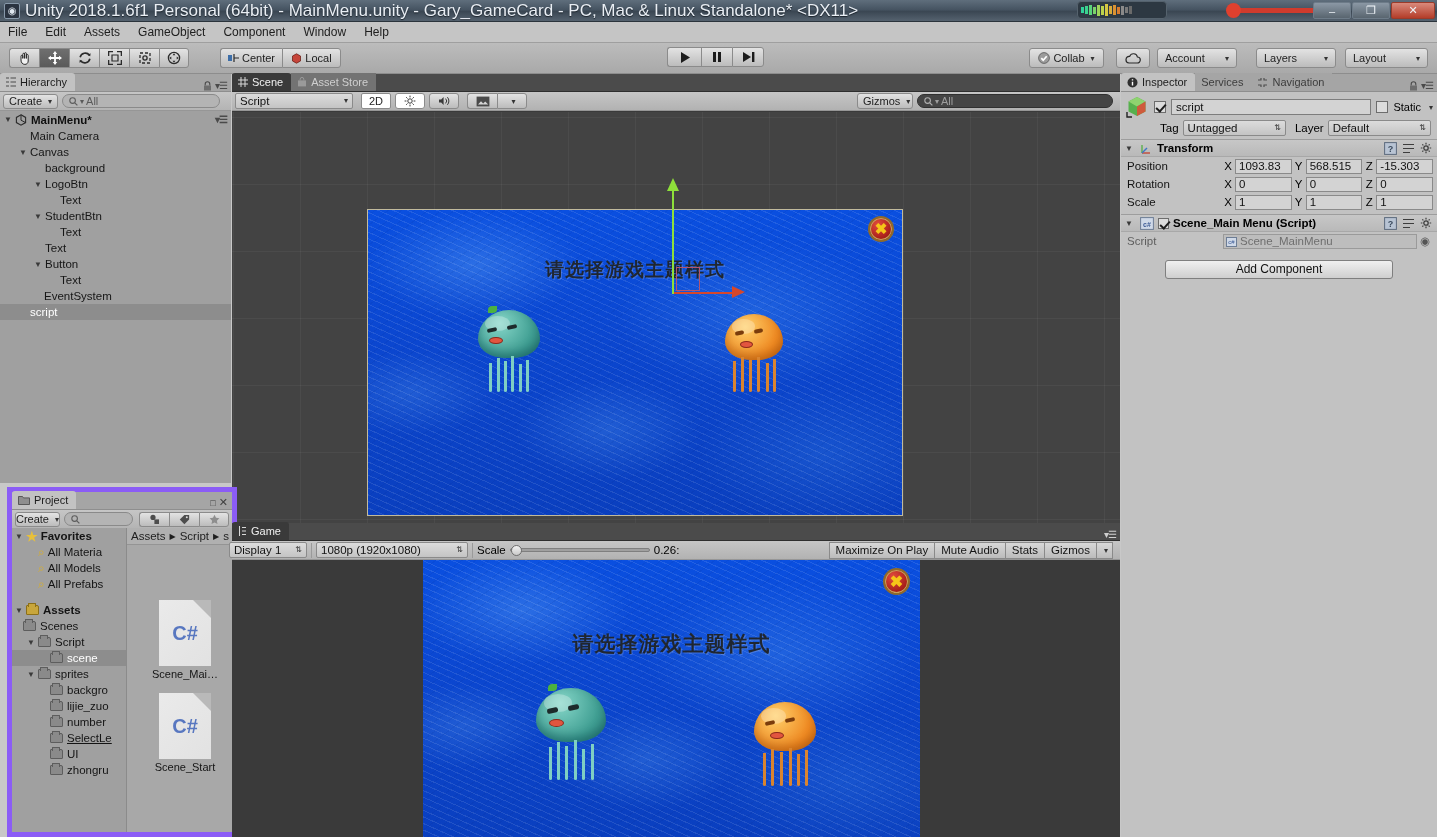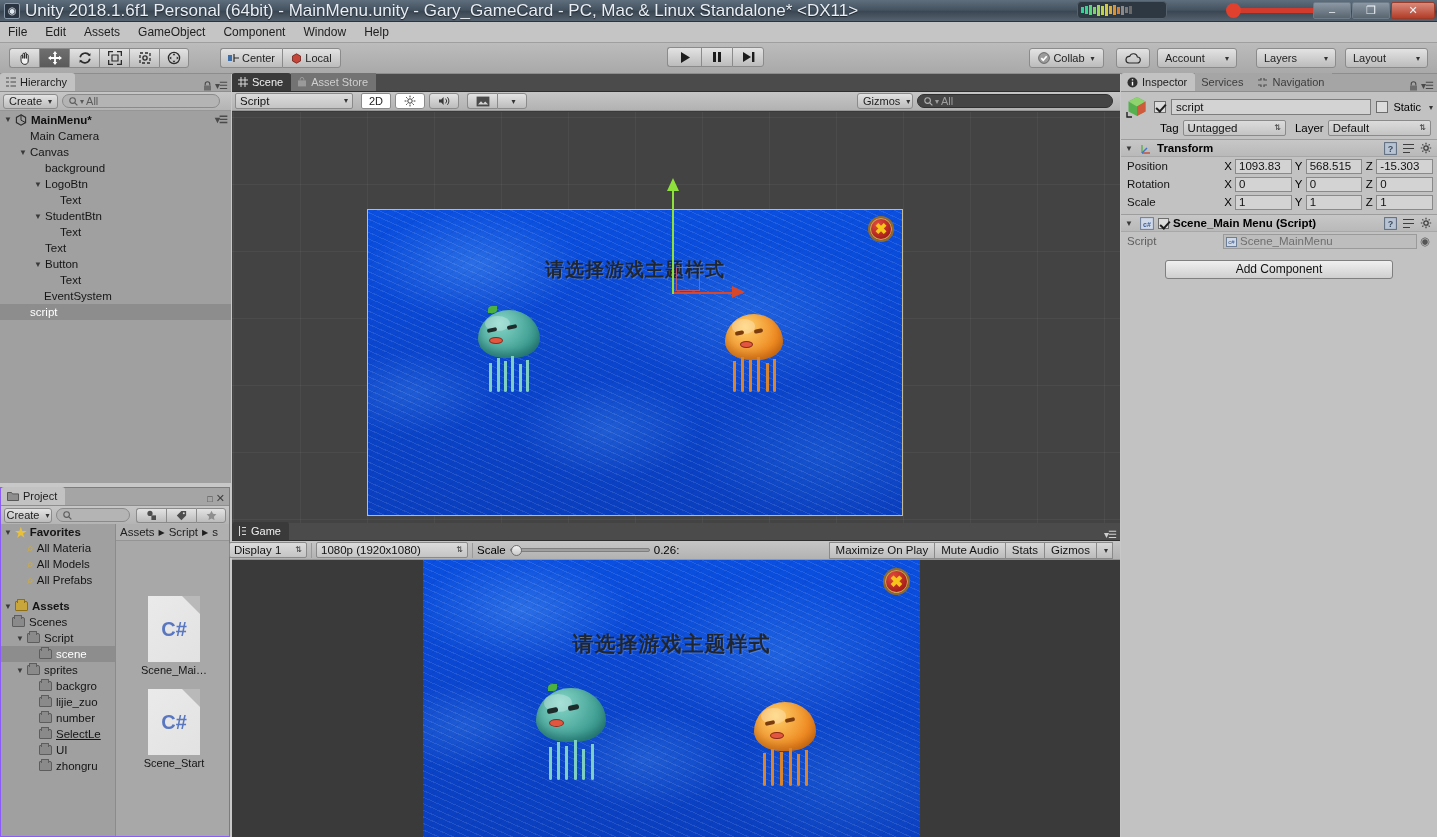--- a/index.html
+++ b/index.html
@@ -232,21 +232,21 @@
     font-size:11.5px; padding:0 3px 0 16px; line-height:13px; color:#6f6f6f; position:relative;
   }
   .addcomp{
     margin:10px auto 0; display:block; width:228px; height:19px;
     background:linear-gradient(to bottom,#f0f0f0,#cfcfcf);
     border:1px solid #7f7f7f; border-radius:3px;
     font-size:12px; color:#111; text-align:center; line-height:17px;
   }
 
   
-  #project{ left:0; top:487px; width:230px; height:350px; background:#0ea5e9; border:1px solid #8b5cf6;}
+  #project{ left:7px; top:487px; width:230px; height:350px; background:#0ea5e9; border:5px solid #8b5cf6;}
   #project .body{ position:absolute; left:0; top:36px; width:100%; bottom:0; display:flex;}
   .projleft{ width:115px; background:#a0a0a0; border-right:1px solid #8b8b8b; overflow:hidden;}
   .projright{ flex:1; background:#a8a8a8;}
   .crumb{ height:17px; display:flex; align-items:center; gap:4px; padding-left:4px; font-size:11.5px; color:#1e1e1e;
           background:#b0b0b0; border-bottom:1px solid #949494;}
   .prow2{ height:16px; display:flex; align-items:center; font-size:11.5px; color:#141414;}
   .prow2.sel{ background:#8d8d8d; color:#fff;}
   .folder{ width:13px;height:10px; background:#8a8a8a; border:1px solid #5d5d5d; border-radius:1px 2px 1px 1px; margin-right:4px; position:relative;}
   .folder:before{ content:""; position:absolute; left:1px; top:-3px; width:6px;height:3px; background:#8a8a8a; border:1px solid #5d5d5d; border-bottom:none; border-radius:1px 1px 0 0;}
   .folder.y{ background:#c8a63c; border-color:#8c6f18;}

